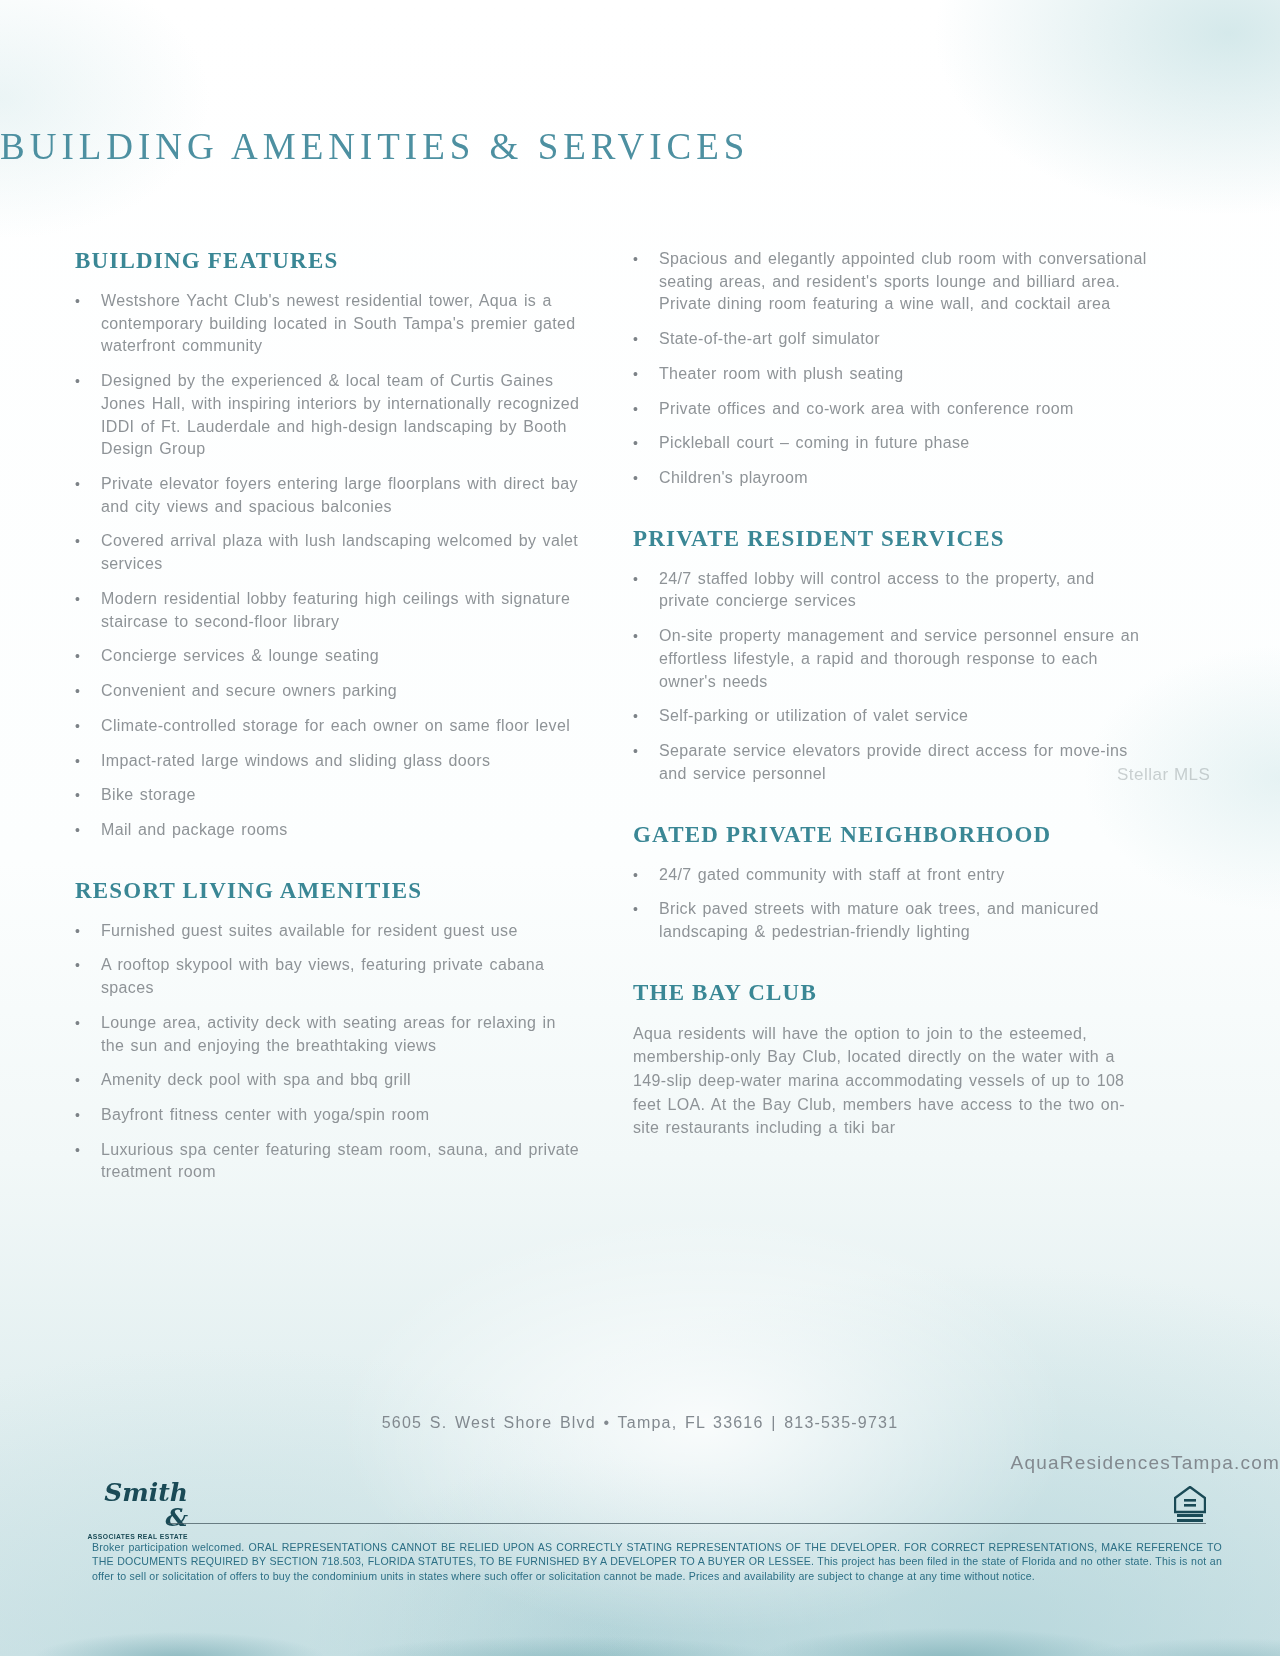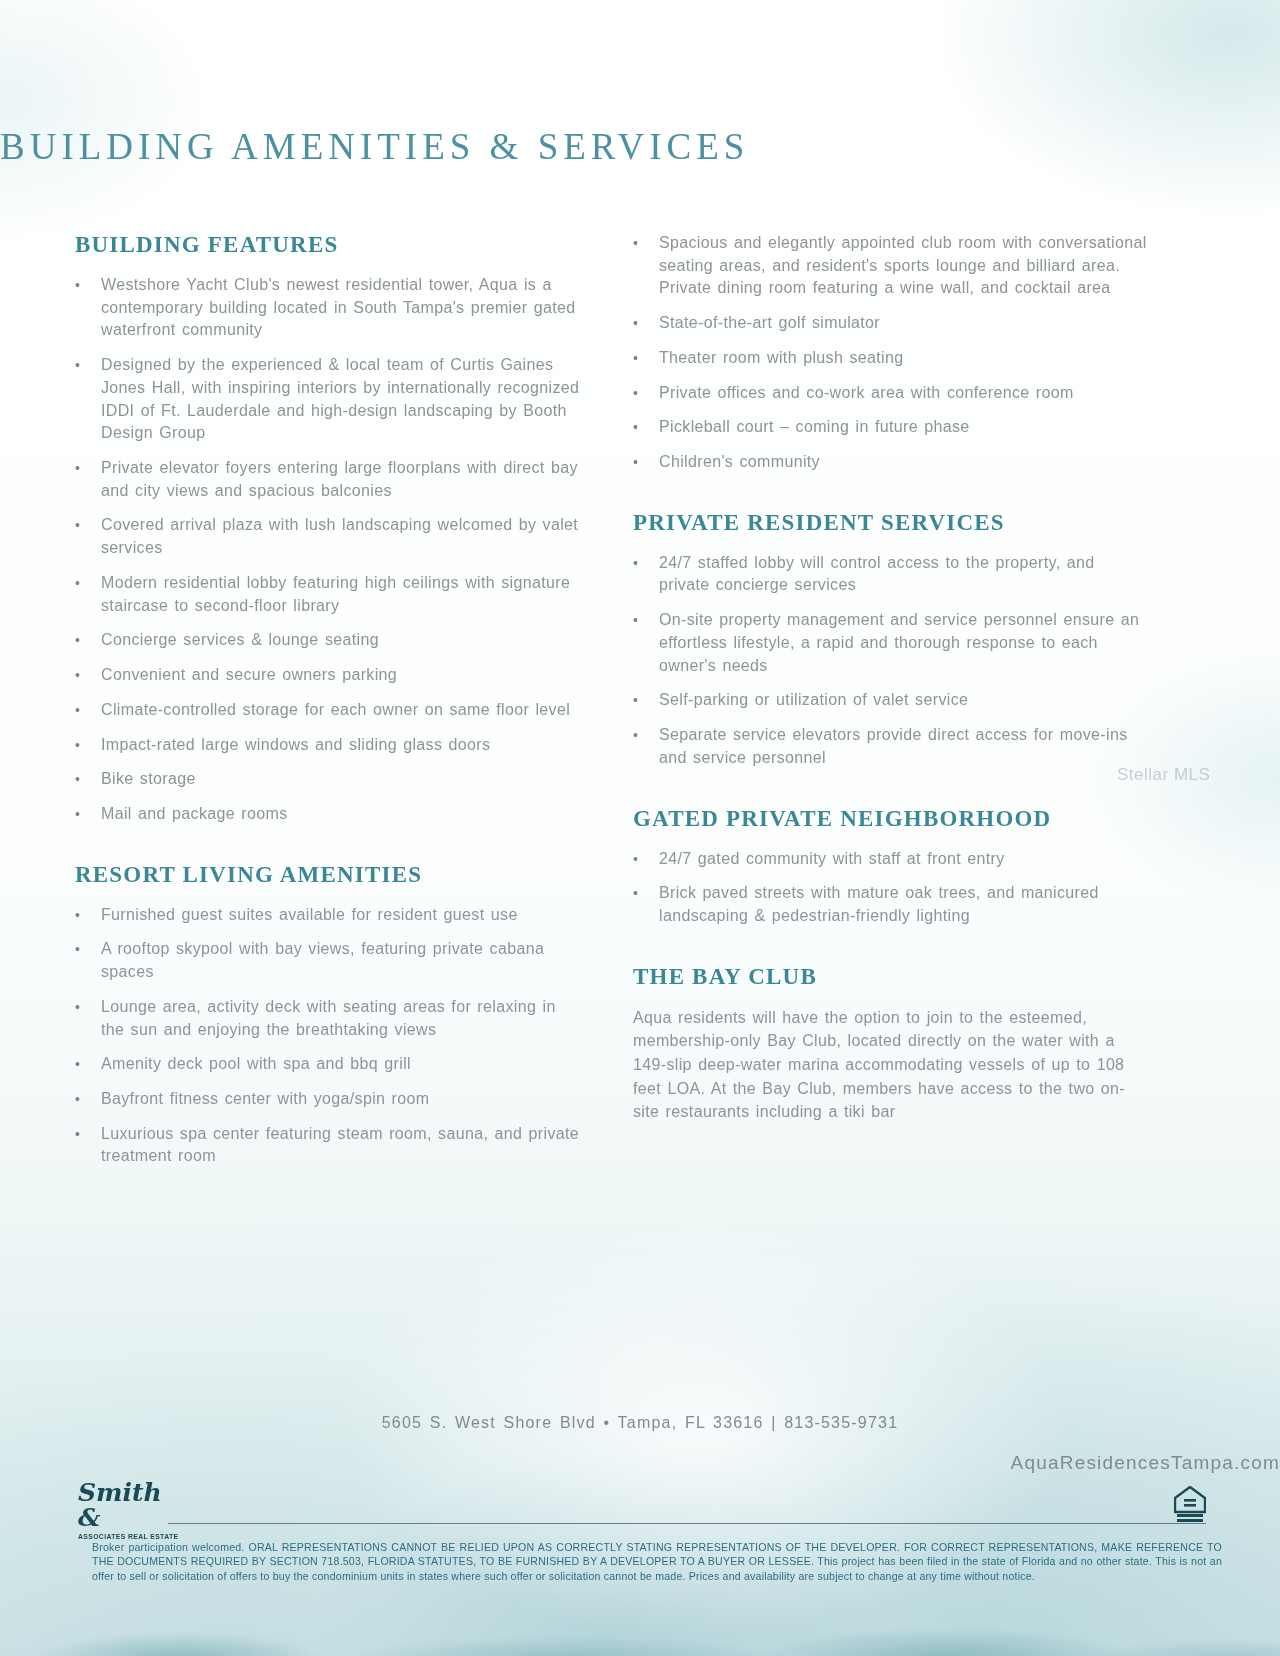--- a/index.html
+++ b/index.html
@@ -30,21 +30,21 @@
 
   .doc-title{
     position:absolute;top:100px;left:0;width:1280px;
     text-align:left;
     font-family:"Liberation Serif",serif;
     font-size:37px;font-weight:400;
     letter-spacing:5px;
     color:#4d90a1;
   }
 
-  .col{position:absolute;top:232px;}
+  .col{position:absolute;top:248px;}
   .col-left{left:75px;width:508px;}
   .col-right{left:633px;width:516px;}
 
   .content-section{margin:0 0 36px 0;}
   .sec-h{
     margin:0 0 16px 0;
     font-family:"Liberation Serif",serif;
     font-size:23px;font-weight:700;
     letter-spacing:1.2px;
     color:#3a8795;
@@ -75,21 +75,21 @@
 
   .address-line{
     position:absolute;top:1414px;left:0;width:1280px;text-align:center;
     font-size:16px;color:#82898f;letter-spacing:1.2px;word-spacing:2px;
   }
   .website-line{
     position:absolute;top:1452px;left:0;width:1280px;text-align:right;
     font-size:19px;color:#82898f;letter-spacing:1.2px;
   }
 
-  .brand{position:absolute;left:78px;top:1480px;width:110px;}
+  .brand{position:absolute;left:78px;top:1480px;width:110px;text-align:right;}
   .brand-name{
     font-family:"DejaVu Serif",serif;font-style:italic;font-weight:700;
     font-size:25px;color:#1a4a56;line-height:1;
   }
   .brand-sub{
     margin-top:3px;
     font-size:6.8px;font-weight:700;letter-spacing:0.4px;
     color:#1a4a56;text-transform:uppercase;
   }
   .footer-rule{
@@ -209,21 +209,21 @@
           <li>
             <span class="dot">•</span>
             <span class="btxt">Private offices and co-work area with conference room</span>
           </li>
           <li>
             <span class="dot">•</span>
             <span class="btxt">Pickleball court – coming in future phase</span>
           </li>
           <li>
             <span class="dot">•</span>
-            <span class="btxt">Children's community</span>
+            <span class="btxt">Children's playroom</span>
           </li>
         </ul>
       </section>
       <section class="content-section">
         <h2 class="sec-h">PRIVATE RESIDENT SERVICES</h2>
         <ul class="blist">
           <li>
             <span class="dot">•</span>
             <span class="btxt">24/7 staffed lobby will control access to the property, and private concierge services</span>
           </li>

